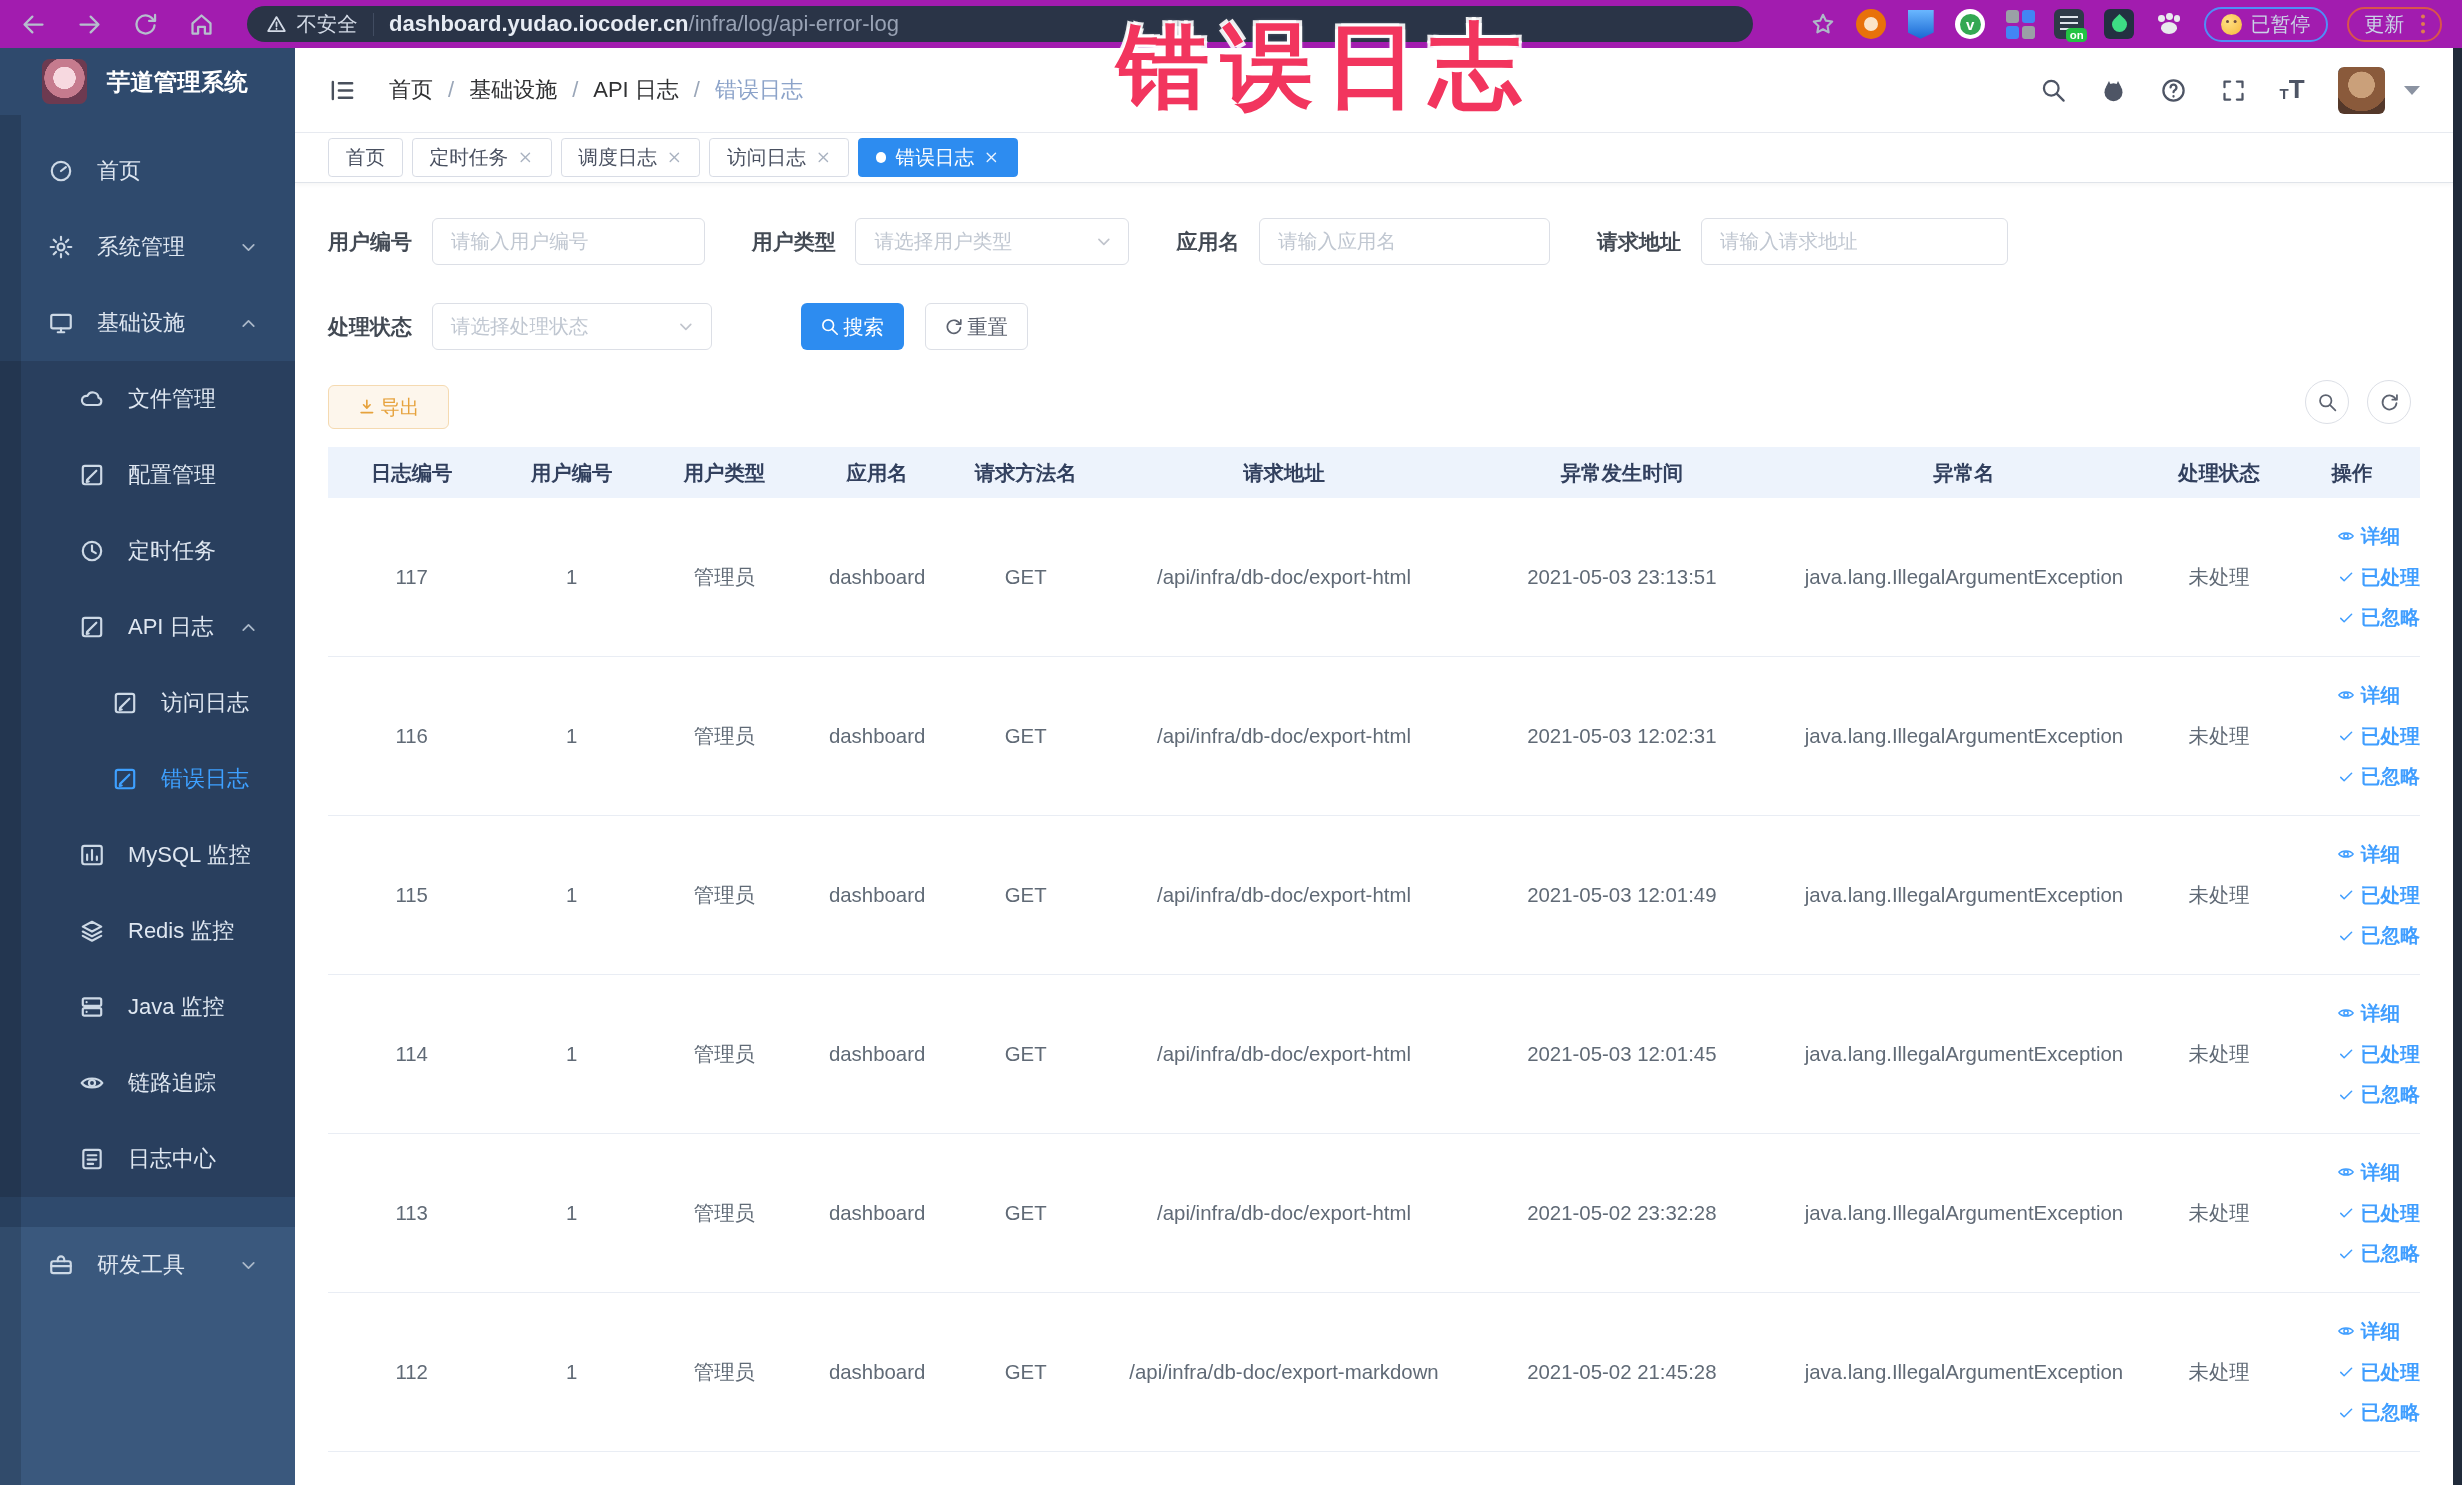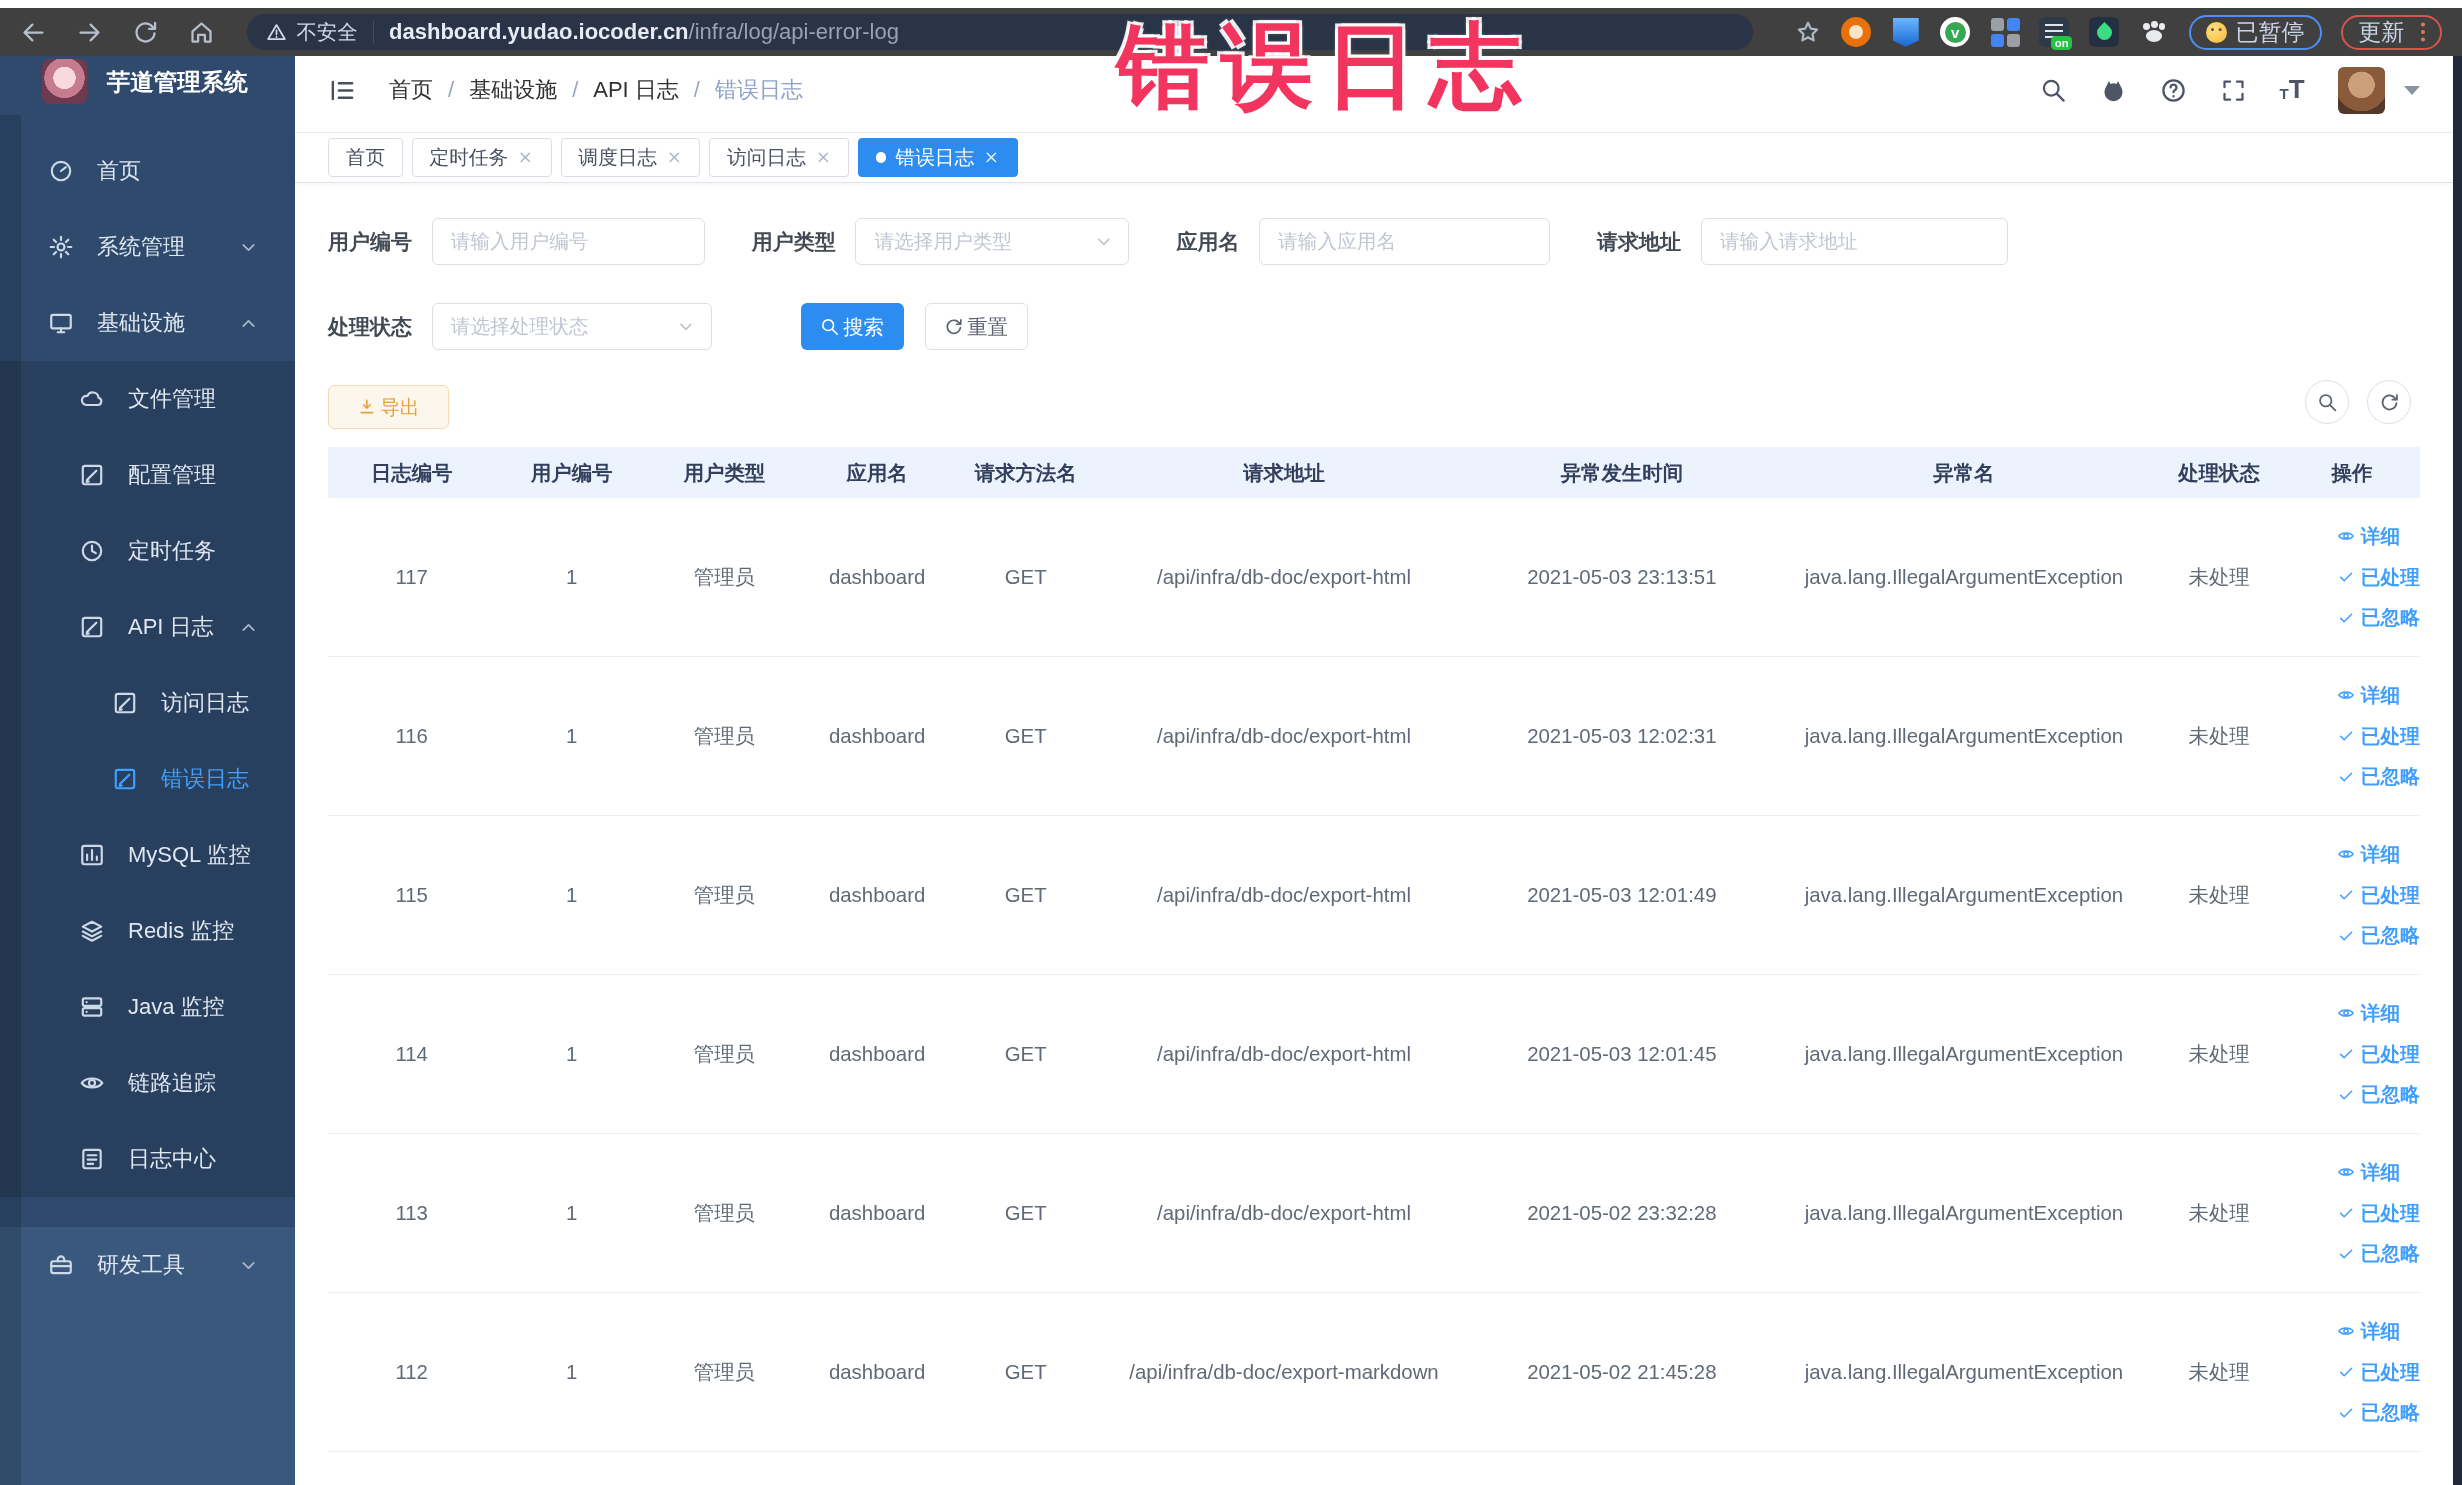--- a/index.html
+++ b/index.html
@@ -1,22 +1,22 @@
 <!DOCTYPE html>
 <html style="font-size:12px"><head>
 <meta charset="utf-8">
 <style>
   * { margin:0; padding:0; box-sizing:border-box; }
   html,body { width:2462px; height:1486px; overflow:hidden; background:#fff;
     font-family:"Liberation Sans","DejaVu Sans",sans-serif; }
   svg { display:block; }
 
   
-  .topbar { position:absolute; left:0; top:8px; width:2462px; height:48px;
-    background:#404040; display:flex; align-items:center; padding:0 19.7px; z-index:5; }
+  .topbar { position:absolute; left:0; top:0; width:2462px; height:48px;
+    background:#a21caf; display:flex; align-items:center; padding:0 19.7px; z-index:5; }
   .nav-ic { width:27px; height:27px; color:#b6bfcd; margin-right:29px; flex:0 0 auto; cursor:pointer; }
   .nav-ic svg { width:100%; height:100%; }
   .urlbar { height:36px; width:1506px; background:#2a3447; border-radius:19.7px;
     display:flex; align-items:center; padding:0 19.7px; margin-left:3px; }
   .warn-ic { width:21px; height:21px; color:#d3dae6; margin-right:9px; }
   .warn-ic svg { width:100%; height:100%; }
   .sec-label { font-size:20.4px; color:#d3dae6; }
   .url-div { width:1.5px; height:23px; background:#414c61; margin:0 15px; }
   .url-domain { font-size:22px; font-weight:bold; color:#e7ecf4; }
   .url-path { font-size:22px; color:#98a2b4; }
@@ -44,21 +44,21 @@
   .ext-paw { position:relative; }
   .ext-paw .pad { position:absolute; left:6.8px; top:13px; width:16.7px; height:12px; border-radius:50%;
     background:#e8eaed; }
   .ext-paw .toe { position:absolute; width:6.8px; height:6.8px; border-radius:50%; background:#e8eaed; }
   .pill { height:35px; border-radius:18px; display:flex; align-items:center; padding:0 15px; gap:9px; }
   .pill-paused { border:2.3px solid #4f8ef7; }
   .emoji { width:21px; height:21px; border-radius:50%;
     background:radial-gradient(circle at 35% 35%, #ffe082, #f6b73c); position:relative; }
   .emoji::after { content:""; position:absolute; left:5.3px; top:6.8px; width:3px; height:3px;
     border-radius:50%; background:#6d4c41; box-shadow:7.6px 0 0 #6d4c41; }
-  .pill-txt { font-size:23px; color:#c9d4e6; }
+  .pill-txt { font-size:20px; color:#c9d4e6; }
   .pill-update { border:2.3px solid #d9554a; }
   .dots3 { width:4.5px; height:4.5px; border-radius:50%; background:#e07b4f;
     box-shadow:0 7.6px 0 #e07b4f, 0 -7.6px 0 #e07b4f; margin-left:7.6px; }
 
   
   .right-strip { position:absolute; top:48px; right:0; width:9px; bottom:0; background:#202a3a; }
 
   
   .sidebar { position:absolute; left:0; top:48px; width:295px; bottom:0; background:#2f4a6d;
     display:flex; flex-direction:column; }

